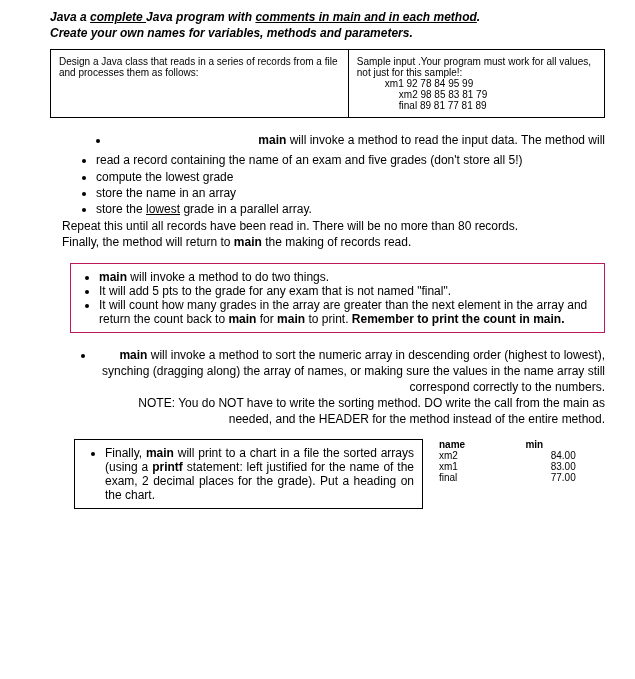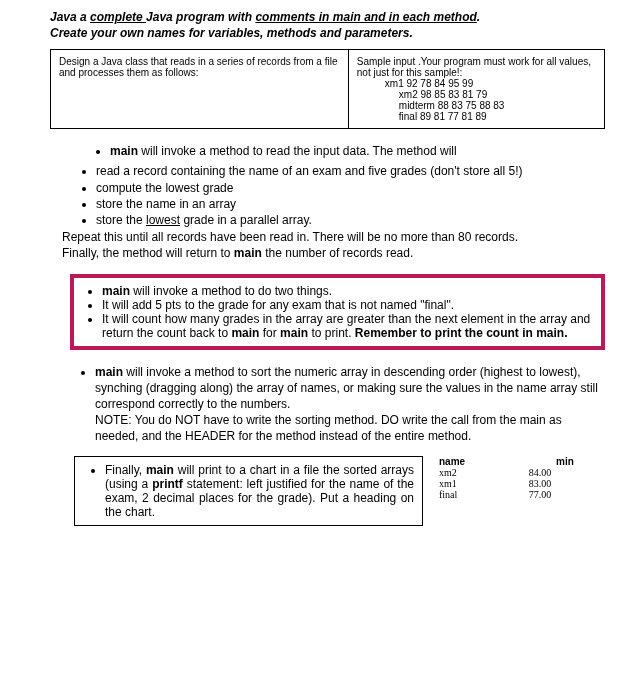--- a/index.html
+++ b/index.html
@@ -37,36 +37,37 @@
   .topbox .right {
     width: 46%;
   }
   .sample-lines { padding-left: 28px; }
   .sample-lines div { white-space: pre; }
   .sample-lines .indent1 { padding-left: 14px; }
   ul.outer {
     list-style: disc;
     padding-left: 60px;
     margin: 0 0 4px 0;
+    text-align: right;
   }
   ul.tight {
     list-style: disc;
     padding-left: 45px;
     margin: 1px;
   }
   .block {
     margin: 0 0 12px 0;
     font-size: 12px;
     line-height: 1.35;
   }
   .block .continue2 {
     padding-left: 12px;
   }
   .box2 {
-    border: 4px solid #be185d;
+    border: 1px solid #be185d;
     padding: 6px 8px 6px 0;
     margin: 6px 0 14px 20px;
     font-size: 12px;
   }
   .box2 ul {
     list-style: disc;
     padding-left: 28px;
     margin: 0;
   }
   .finalrow {
@@ -96,23 +97,22 @@
     width: 100%;
     border-collapse: collapse;
   }
   .finalrow .tbl th {
     text-align: left;
     font-weight: bold;
     padding: 0 4px;
   }
   .finalrow .tbl td {
     padding: 0 4px;
-    font-family: Liberation Serif, serif;
-  }
-  .finalrow .tbl td.num { text-align: left; }
+  }
+  .finalrow .tbl td.num { text-align: center; }
   b { font-weight: bold; }
 </style>
 </head>
 <body>
 
 <div class="page">
 
   <div class="instr">
     <span>
       <span>Java a </span><span class="underline">complete </span><span>Java program with </span><span class="underline">comments in main and in each method</span><span>.</span>
@@ -120,41 +120,40 @@
     <span>Create your own names for variables, methods and parameters.</span>
   </div>
 
   <div class="topbox">
     <div class="left">Design a Java class that reads in a series of records from a file and processes them as follows:</div>
     <div class="right">
       <div>Sample input .Your program must work for  all values, not just for this sample!:</div>
       <div class="sample-lines">
         <div>xm1 92 78 84 95 99</div>
         <div class="indent1">xm2 98 85 83 81 79</div>
-        <div class="indent1">midterm 88 83 75 88 83</div>
         <div class="indent1">final 89 81 77 81 89</div>
       </div>
     </div>
   </div>
 
   <div class="block">
     <ul class="outer">
       <li><b>main</b><span> will invoke a method to read the input data. The method will</span></li>
     </ul>
     <ul class="tight">
       <li>read a record containing the name of an exam and five grades (don't store all 5!)</li>
       <li>compute the lowest grade</li>
       <li>store the name in an array</li>
       <li><span>store the </span><span class="underline">lowest</span><span> grade in a parallel array.</span></li>
     </ul>
     <div class="continue2">
       <span>Repeat this until all records have been read in. There will be no more than 80 records.</span>
     </div>
     <div class="continue2">
-      <span>Finally, the method will return to </span><b>main</b><span> the number of records read.</span>
+      <span>Finally, the method will return to </span><b>main</b><span> the making of records read.</span>
     </div>
   </div>
 
   <div class="box2">
     <ul>
       <li><b>main</b><span> will invoke a method to do two things.</span></li>
       <li>It will add 5 pts to the grade for any exam that is not named "final".</li>
       <li><span>It will count how many grades in the array are greater than the next element in the array and return the count back to </span><b>main</b><span> for </span><b>main</b><span> to print. </span><b>Remember to print the count in main.</b></li>
     </ul>
   </div>
@@ -174,21 +173,21 @@
         <li>
           <span>Finally, </span><b>main</b><span> will print to a chart in a file the sorted arrays (using a </span><b>printf</b><span> statement: left justified for the name of the exam, 2 decimal places for the grade). Put a heading on the chart.</span>
         </li>
       </ul>
     </div>
     <div class="tbl">
       <table>
         <tbody>
             <tr>
           <th>name</th>
-          <th class="num" style="text-align:center">min</th>
+          <th class="num" style="text-align:left">min</th>
         </tr>
         <tr>
               <td>xm2</td>
               <td class="num">84.00</td>
             </tr>
         <tr>
               <td>xm1</td>
               <td class="num">83.00</td>
             </tr>
         <tr>

